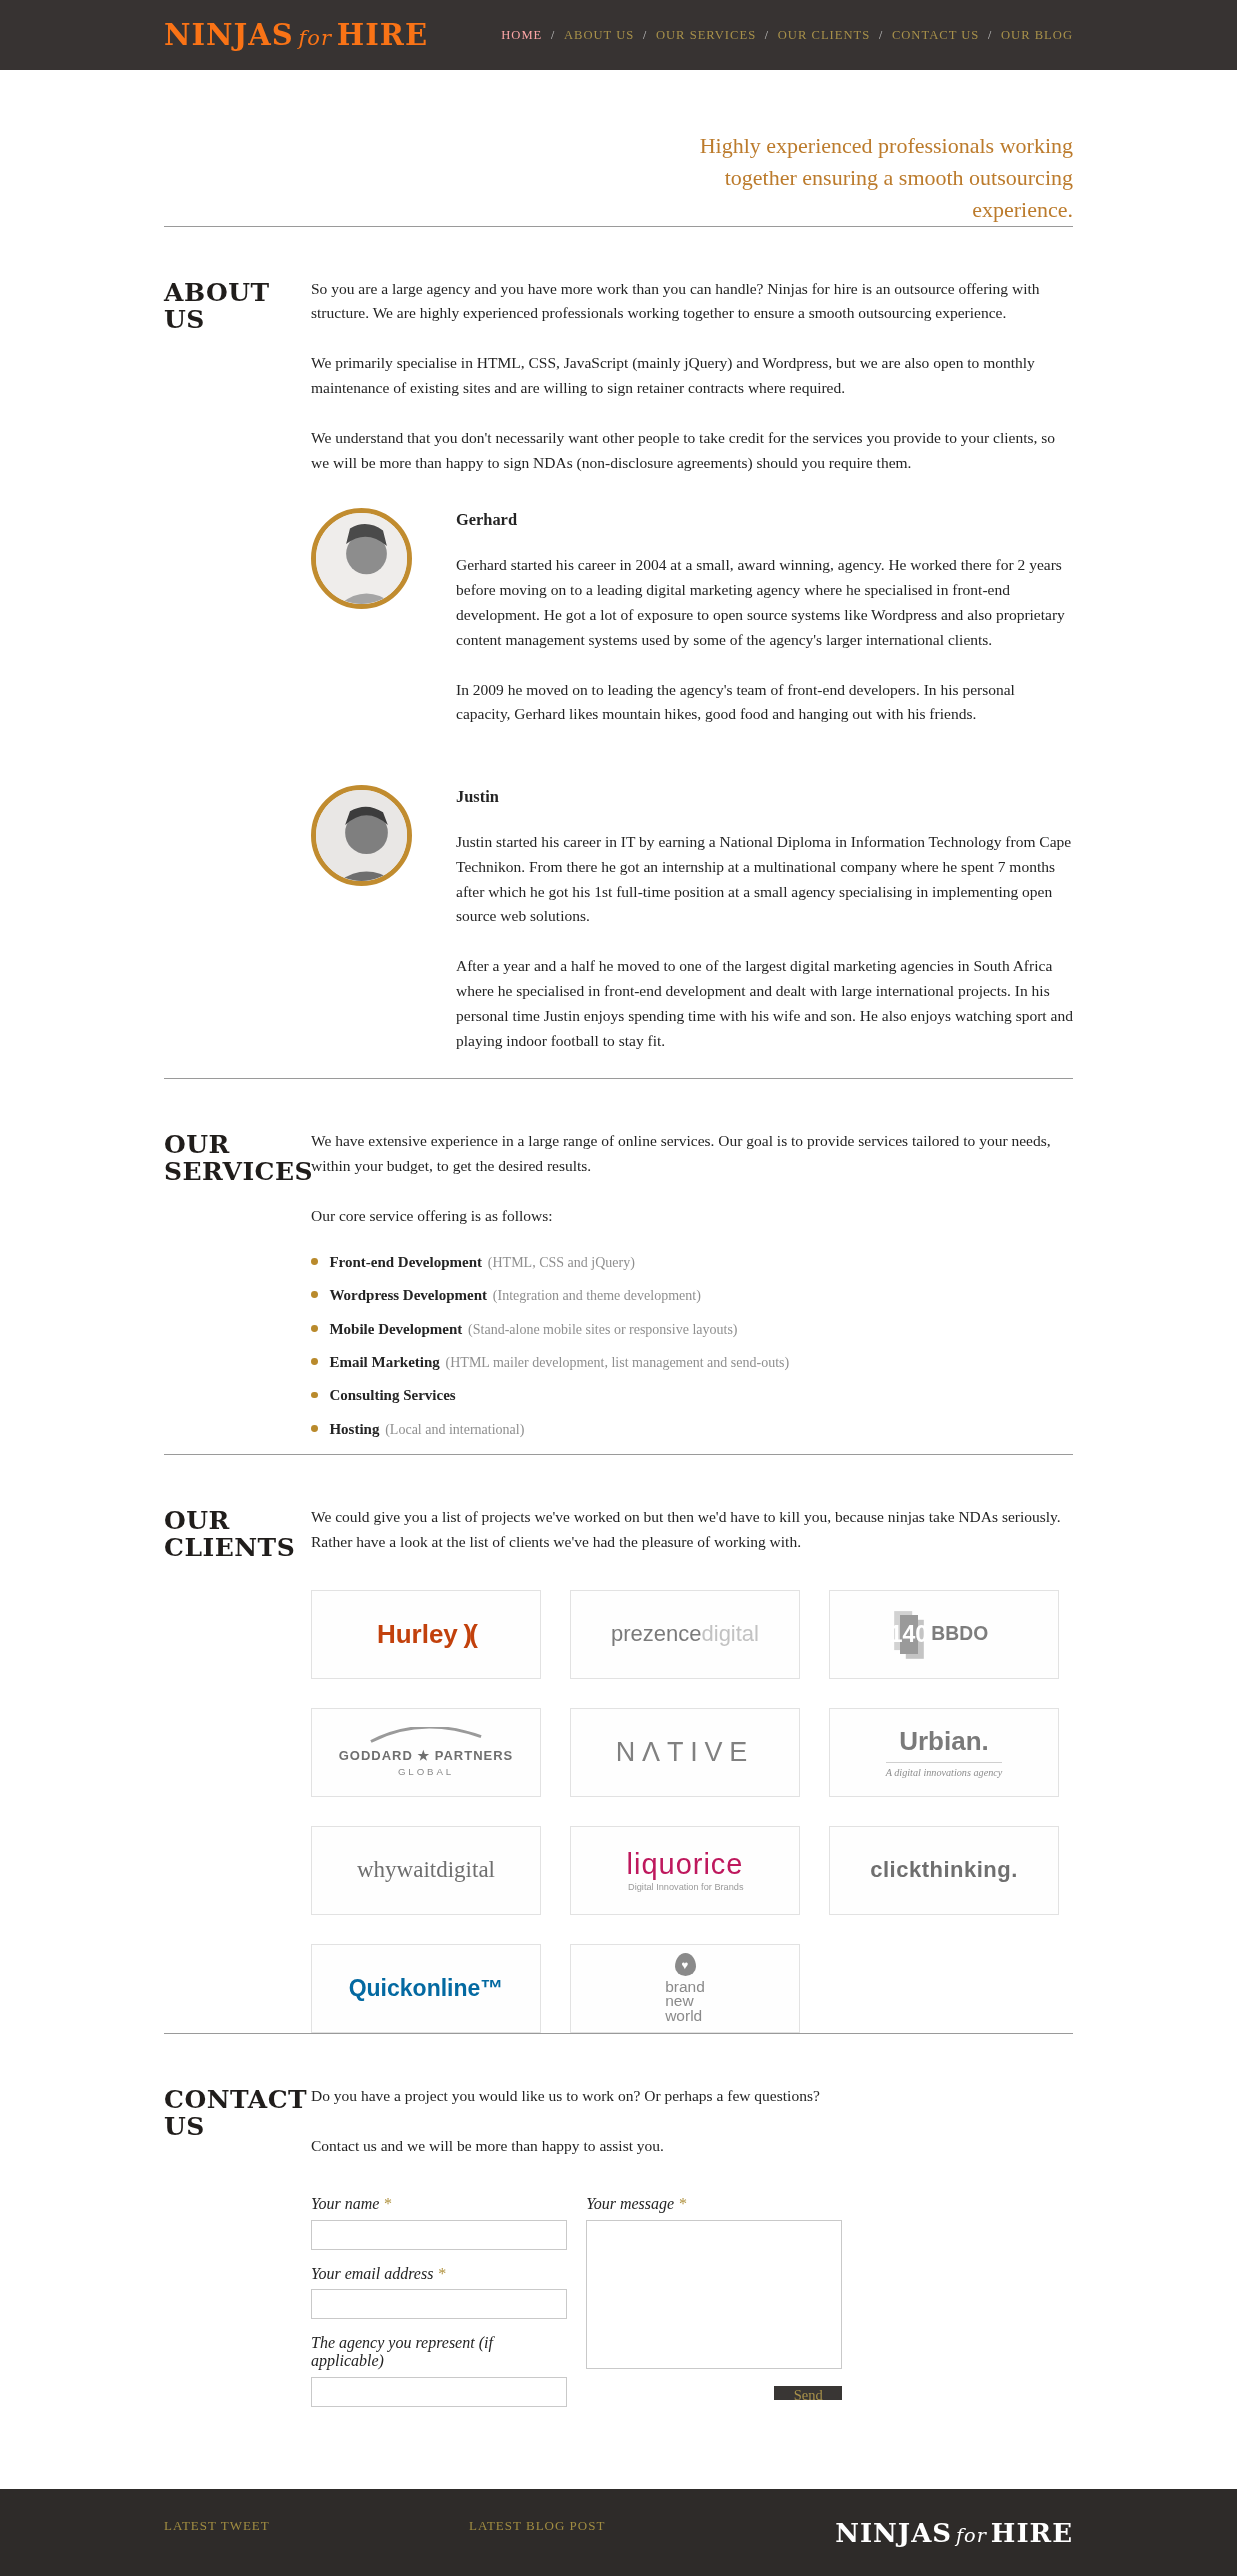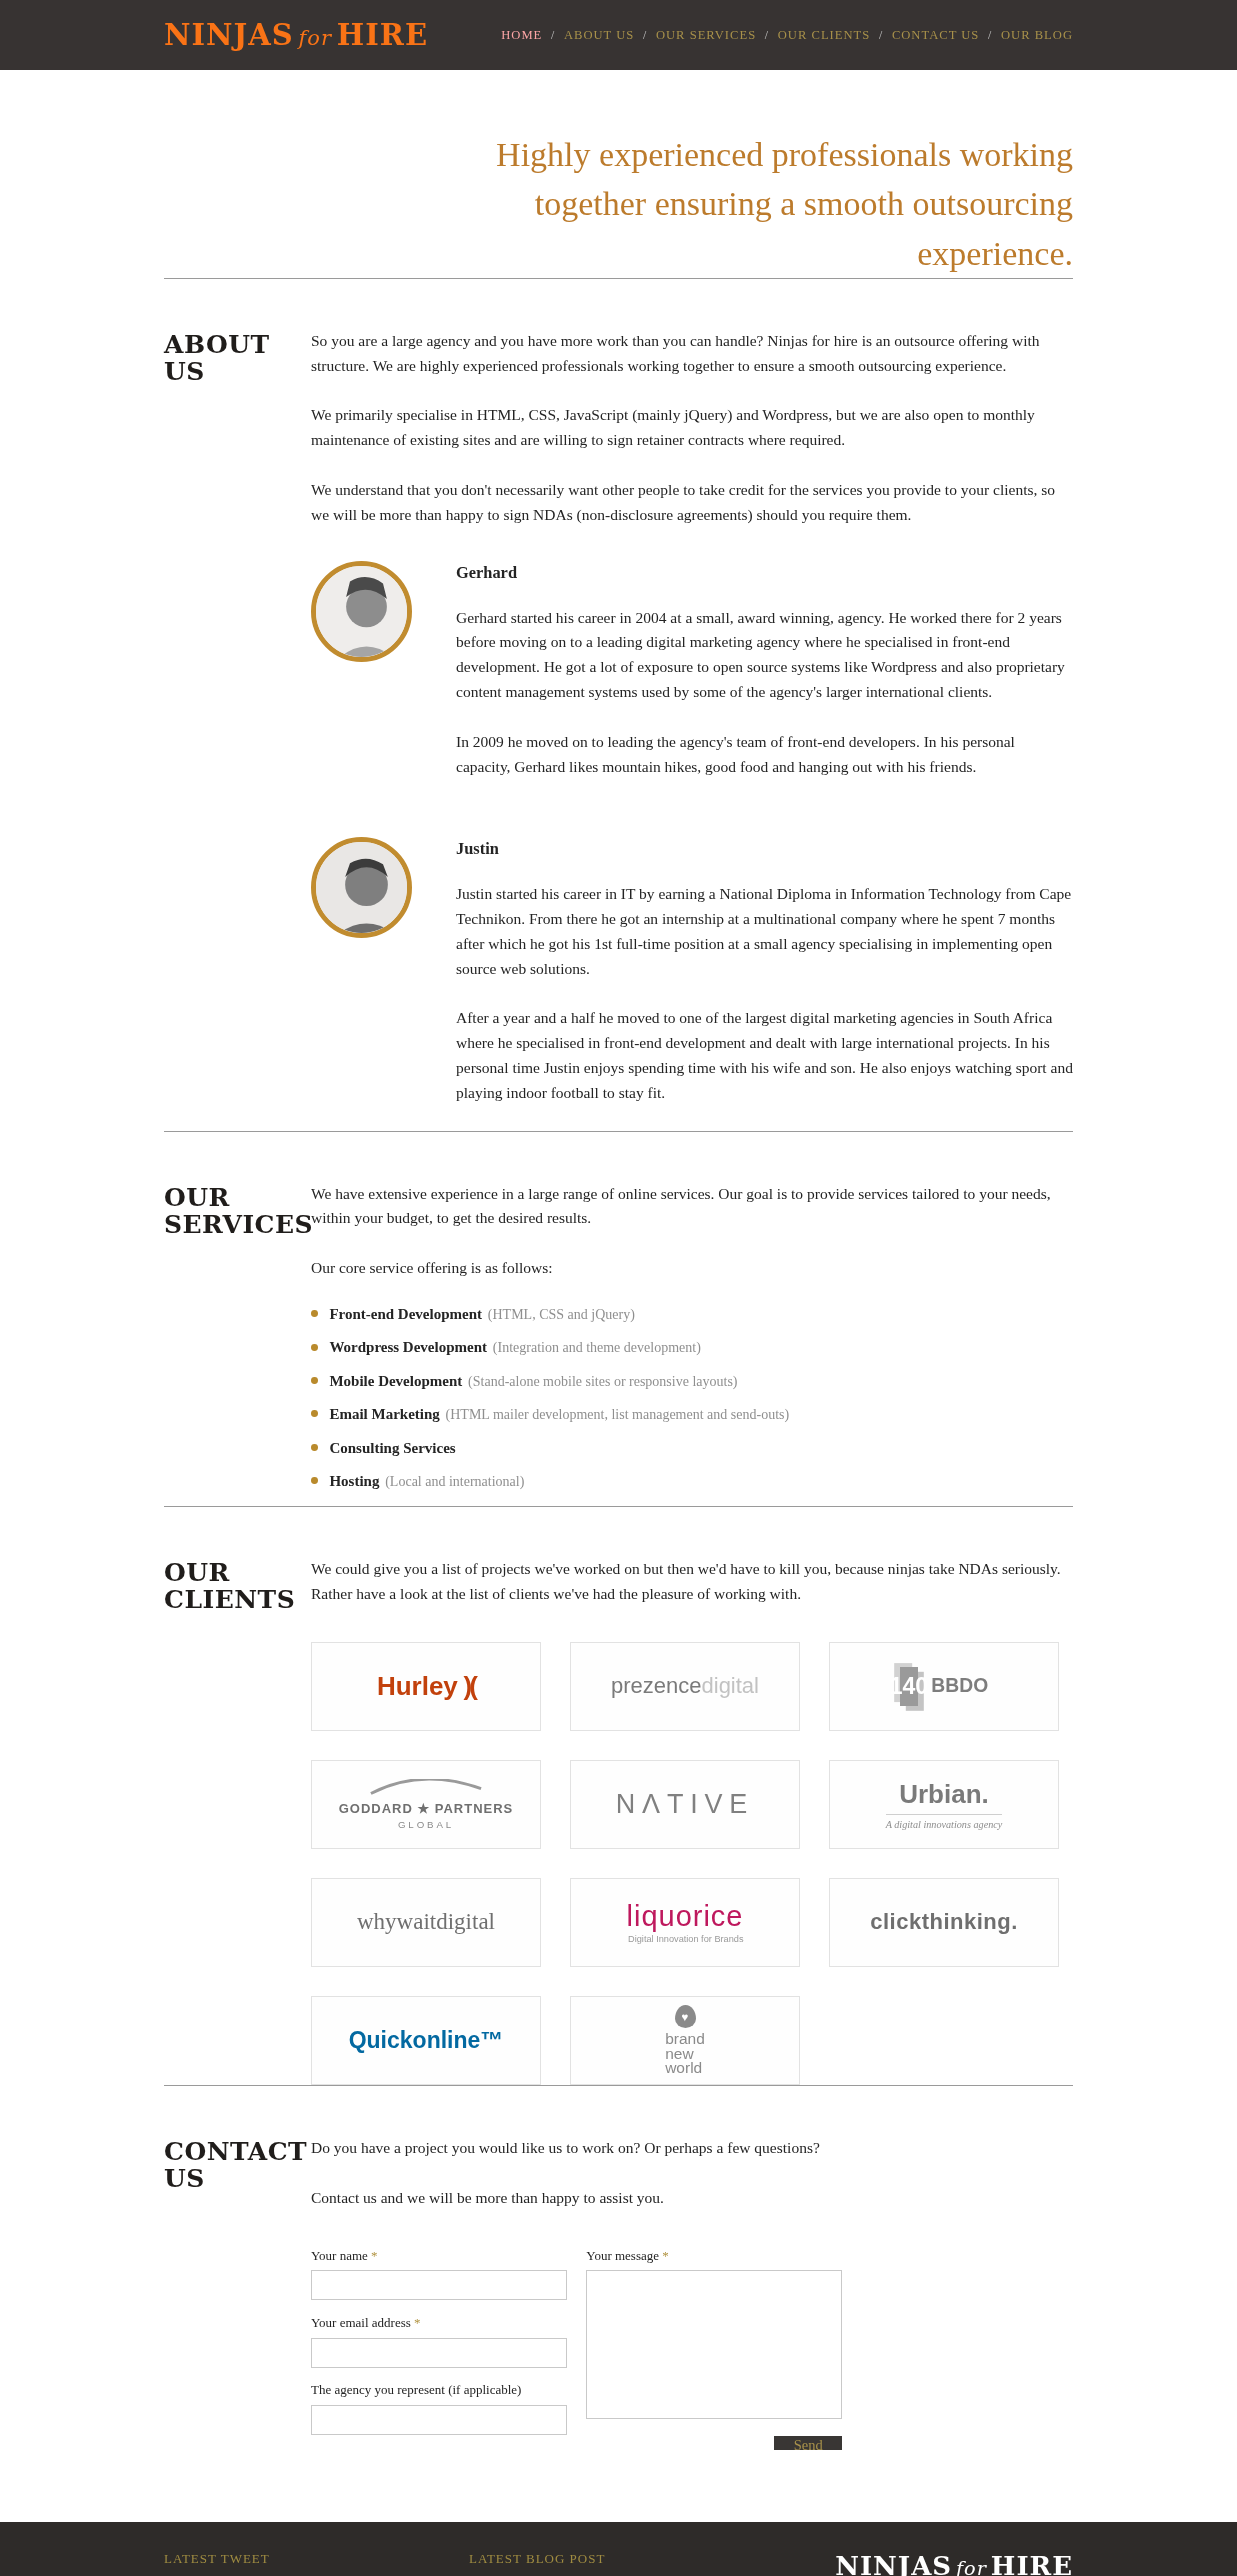--- a/index.html
+++ b/index.html
@@ -13,21 +13,21 @@
   .site-header .container { display:flex; align-items:center; justify-content:space-between; }
   .logo { color:#f97316; font-family:"DejaVu Serif", serif; font-weight:bold; font-size:29px; letter-spacing:1px; white-space:nowrap; }
   .logo .for { font-style:italic; font-weight:normal; font-size:21px; margin:0 4.8px; }
   .main-nav { display:flex; align-items:center; gap:8.7px; font-size:12.6px; letter-spacing:1px; white-space:nowrap; }
   .main-nav a { text-decoration:none; color:#a8914a; }
   .main-nav a.active { color:#fca5a5; }
   .nav-sep { color:#c9c9c9; font-size:11.6px; }
 
   
   .hero { padding-top:60px; }
-  .hero-heading { text-align:right; color:#bc7b2c; font-size:34px; line-height:1.45; font-weight:normal; margin:0; }
+  .hero-heading { text-align:right; color:#bc7b2c; font-size:22px; line-height:1.45; font-weight:normal; margin:0; }
 
   hr.rule { border:none; border-top:1px solid #9a9a9a; margin:0; }
   .rule-1 { margin-top:48px; }
   .rule-2 { margin-top:54px; }
   .rule-3 { margin-top:44px; }
   .rule-4 { margin-top:68px; }
 
   
   .row { display:flex; }
   .section { margin-top:50px; }
@@ -72,21 +72,21 @@
   .lg-liquorice .ltag { font-family:"Liberation Sans", sans-serif; font-size:9.2px; color:#9a9a9a; text-align:right; margin-top:1px; }
   .lg-click { font-family:"Liberation Sans", sans-serif; font-weight:bold; font-size:22px; color:#6f6f6f; letter-spacing:0.5px; }
   .lg-quick { font-family:"Liberation Sans", sans-serif; font-weight:bold; font-size:23px; color:#0369a1; }
   .lg-bnw { font-family:"Liberation Sans", sans-serif; color:#8a8a8a; font-size:15.5px; line-height:0.95; text-align:left; }
   .bnw-mark { width:21px; height:23px; border-radius:50% 50% 50% 50% / 60% 60% 40% 40%; background:#8a8a8a; color:#fff; font-size:11.6px; display:flex; align-items:center; justify-content:center; margin:0 auto 3.9px auto; }
 
   
   .contact-form { display:flex; margin-top:37px; }
   .form-col-left { width:256px; margin-right:19.3px; }
   .form-col-right { width:256px; }
-  .field-label { font-size:13px; margin-bottom:6.8px; display:block; }
+  .field-label { font-size:16px; margin-bottom:6.8px; display:block;font-style:italic; }
   .req { color:#b0923f; }
   .text-input { width:256px; height:30px; border:1px solid #c9c9c9; margin-bottom:14.5px; font-family:"Liberation Serif", serif; font-size:14.5px; padding:0 5.8px; }
   .text-area { width:256px; height:149px; border:1px solid #c9c9c9; resize:none; font-family:"Liberation Serif", serif; font-size:14.5px; padding:3.9px 5.8px; }
   .send-row { text-align:right; margin-top:12.6px; }
   .send-btn { width:68px; height:14px; background:#393634; color:#a8914a; border:none; font-family:"Liberation Serif", serif; font-size:14.5px; cursor:pointer; }
 
   
   .site-footer { margin-top:68px; background:#2e2b29; min-height:193px; padding-top:29px; padding-bottom:29px; }
   .site-footer .container { display:flex; }
   .f-col-tweet { width:305px; flex-shrink:0; }

